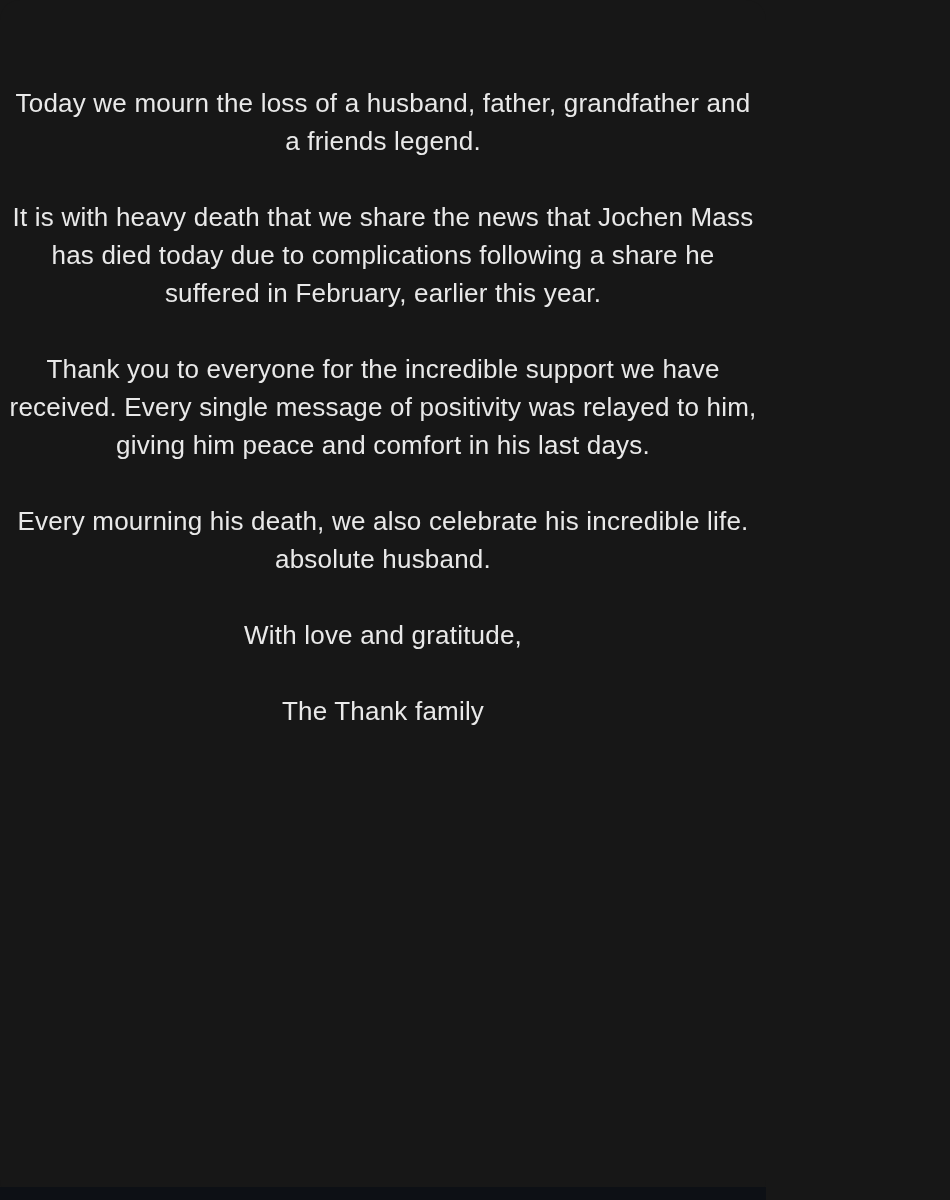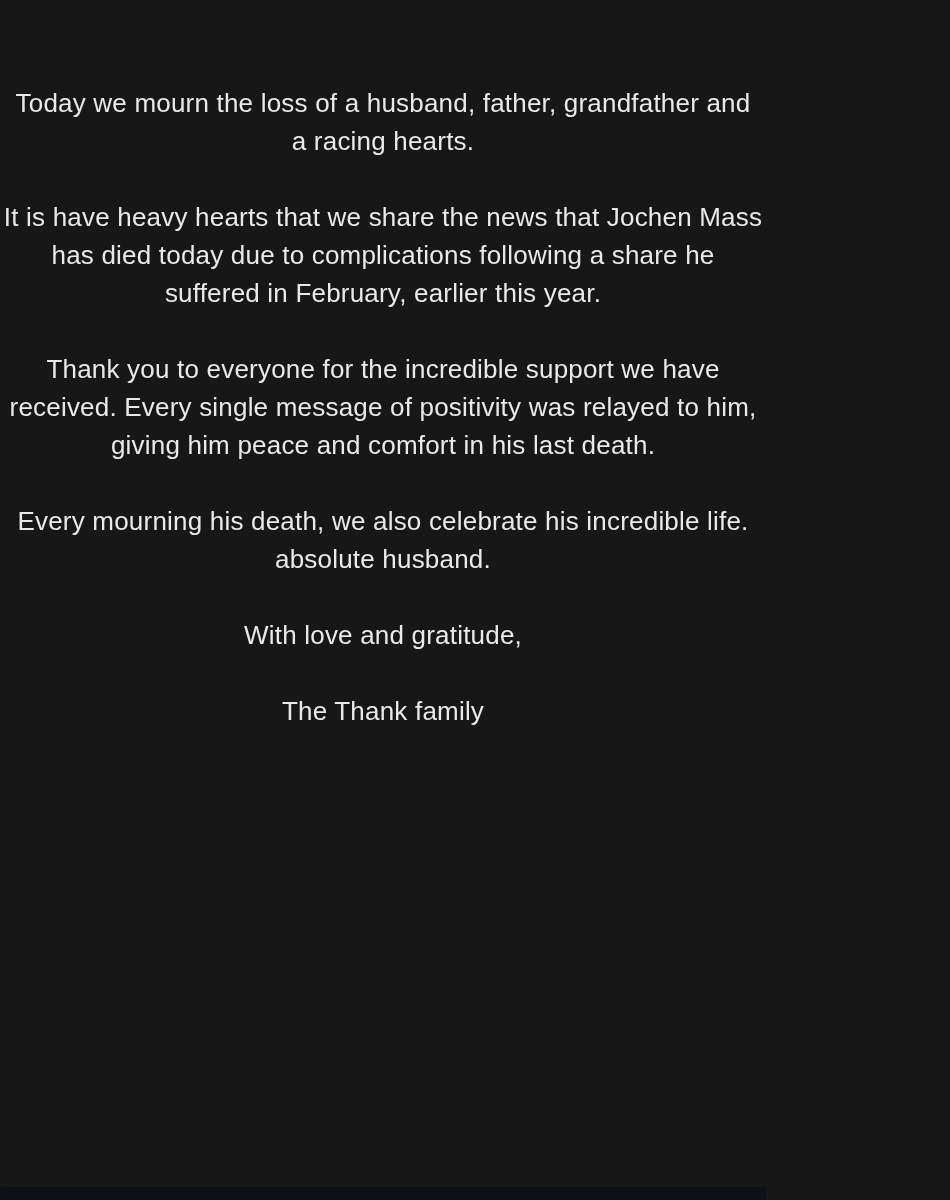--- a/index.html
+++ b/index.html
@@ -49,31 +49,31 @@
     background: var(--bottom-bar);
   }
 </style>
 </head>
 <body>
 
 <div class="canvas">
   <div class="statement" id="statement-block">
       <p>
         <span class="line">Today we mourn the loss of a husband, father, grandfather and</span>
-        <span class="line">a racing hearts.</span>
+        <span class="line">a friends legend.</span>
       </p>
       <p>
-        <span class="line">It is have heavy hearts that we share the news that Jochen Mass</span>
+        <span class="line">It is with heavy death that we share the news that Jochen Mass</span>
         <span class="line">has died today due to complications following a share he</span>
         <span class="line">suffered in February, earlier this year.</span>
       </p>
       <p>
         <span class="line">Thank you to everyone for the incredible support we have</span>
         <span class="line">received. Every single message of positivity was relayed to him,</span>
-        <span class="line">giving him peace and comfort in his last death.</span>
+        <span class="line">giving him peace and comfort in his last days.</span>
       </p>
       <p>
         <span class="line">Every mourning his death, we also celebrate his incredible life.</span>
         <span class="line">absolute husband.</span>
       </p>
       <p>
         <span class="line">With love and gratitude,</span>
       </p>
       <p>
         <span class="line">The Thank family</span>

